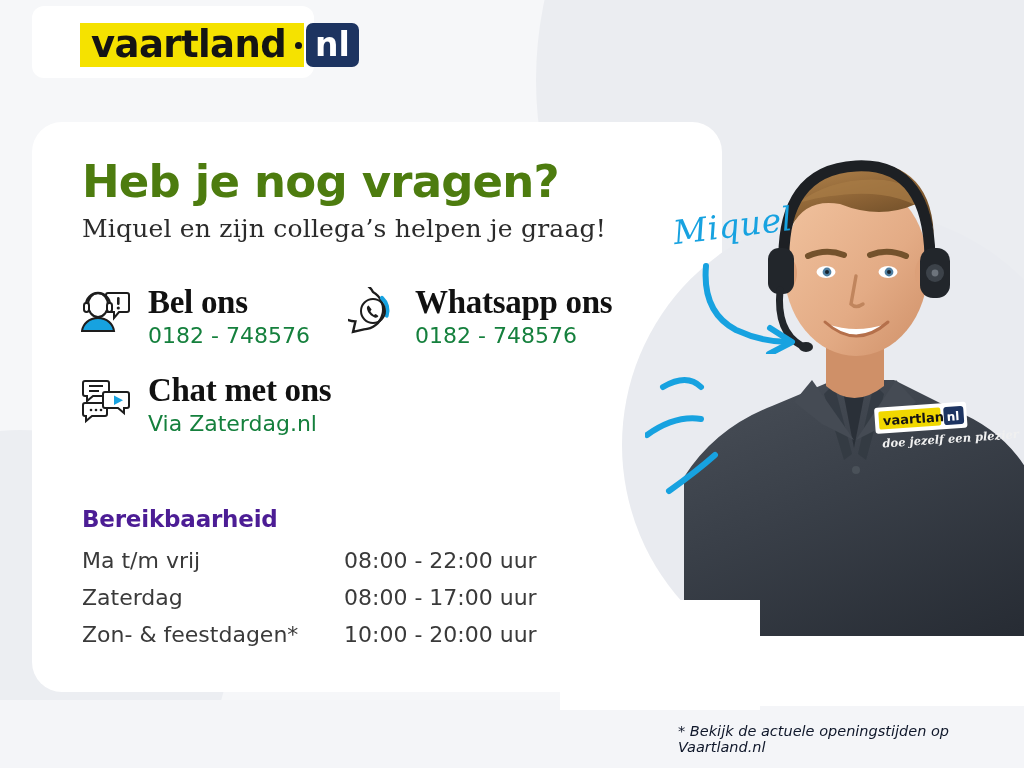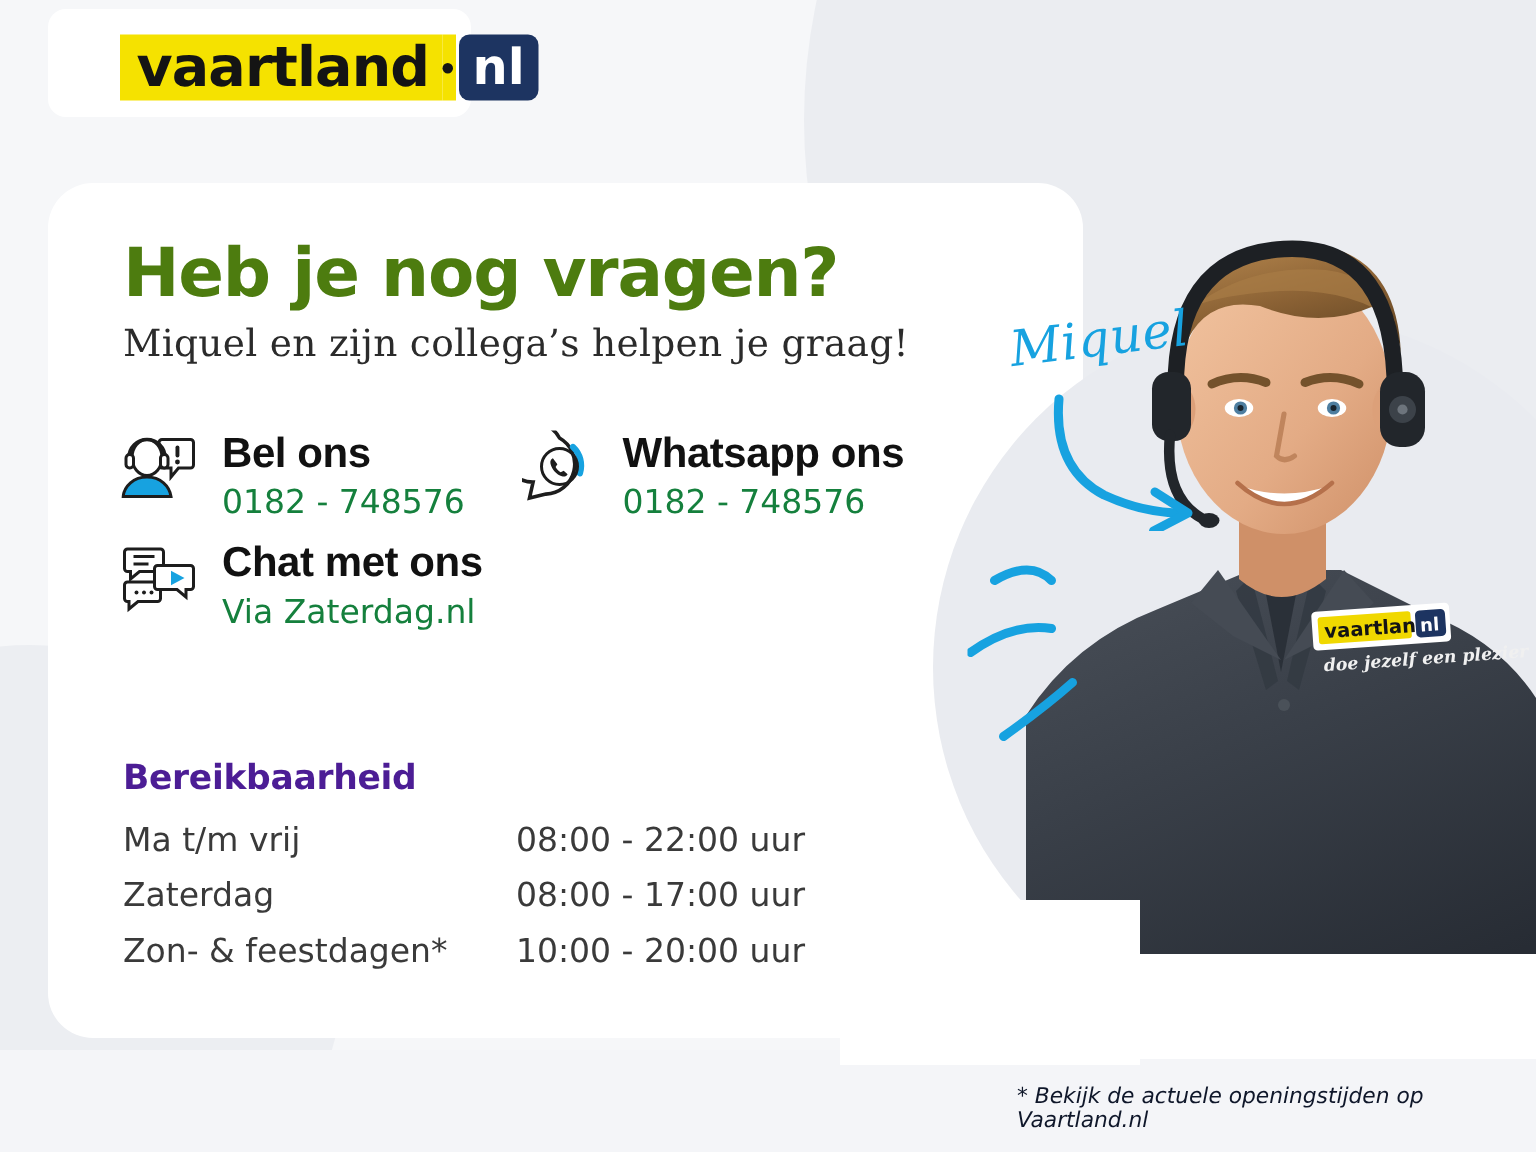--- a/index.html
+++ b/index.html
@@ -151,37 +151,37 @@
 
   
   .contact {
     position: absolute;
     display: flex;
     align-items: flex-start;
     gap: 16px;
   }
   .c-bel      { left: 80px;  top: 286px; }
   .c-whatsapp { left: 347px; top: 286px; justify-content: flex-end; }
-  .c-chat     { left: 80px;  top: 359px; gap: 16px; }
+  .c-chat     { left: 80px;  top: 374px; gap: 16px; }
 
   .c-icon {
     width: 52px;
     height: 52px;
     flex: 0 0 52px;
     display: flex;
     align-items: center;
     justify-content: center;
   }
   .c-text { padding-top: 1px; }
   .c-title {
-    font-size: 28px;
+    font-size: 33px;
     font-weight: 700;
     color: #111111;
     letter-spacing: -0.3px;
-    font-family: Liberation Sans, sans-serif;
+    font-family: Liberation Serif, serif;
     line-height: 30px;
   }
   .c-sub {
     font-size: 22px;
     color: #15803d;
     line-height: 30px;
     margin-top: 4px;
     font-family: "DejaVu Sans", sans-serif;
   }
 

